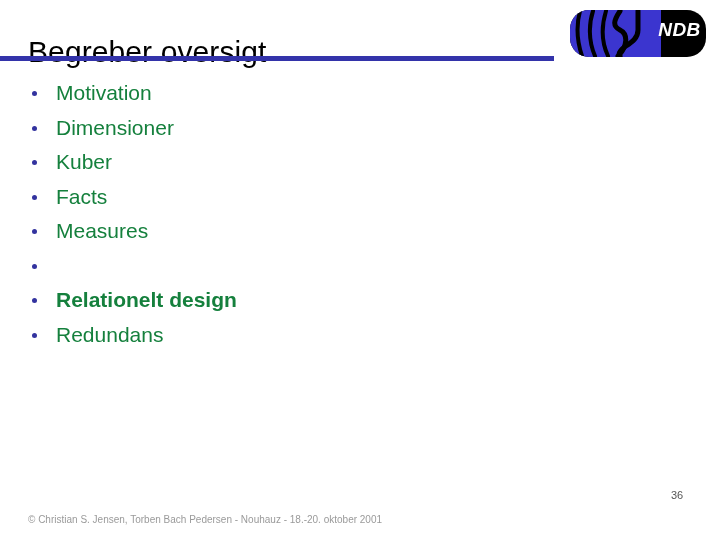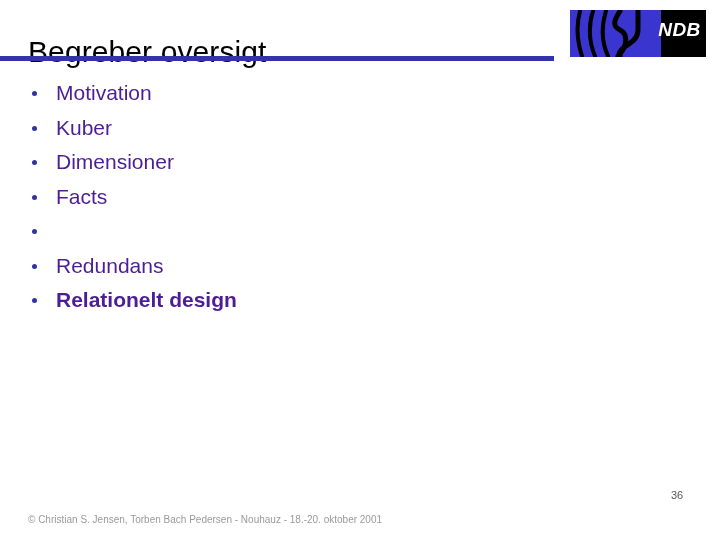--- a/index.html
+++ b/index.html
@@ -45,20 +45,21 @@
 
   
   .logo {
     position: absolute;
     left: 570px;
     top: 10px;
     width: 136px;
     height: 47px;
     background: #000000;
     overflow: hidden;
+    border-radius: 19px;
   }
   .logo-mark {
     position: absolute;
     left: 0;
     top: 0;
     width: 91px;
     height: 47px;
     background: #3b35cf;
   }
   .logo-mark svg {
@@ -88,21 +89,21 @@
     list-style: none;
     margin: 0;
     padding: 0;
   }
   .bullet-item {
     position: relative;
     height: 34.5px;
     line-height: 34.5px;
     padding-left: 28px;
     font-size: 21px;
-    color: #4c1d95;
+    color: #15803d;
     white-space: nowrap;
   }
   .bullet-item .dot {
     position: absolute;
     left: 4px;
     top: 15px;
     width: 5px;
     height: 5px;
     background: #33339f;
     border-radius: 50%;
@@ -154,39 +155,43 @@
     <div class="logo-text">NDB</div>
   </div>
 
   <ul class="bullet-list">
     <li class="bullet-item">
       <span class="dot"></span>
       <span class="label">Motivation</span>
     </li>
     <li class="bullet-item">
       <span class="dot"></span>
-      <span class="label">Kuber</span>
+      <span class="label">Dimensioner</span>
     </li>
     <li class="bullet-item">
       <span class="dot"></span>
-      <span class="label">Dimensioner</span>
+      <span class="label">Kuber</span>
     </li>
     <li class="bullet-item">
       <span class="dot"></span>
       <span class="label">Facts</span>
     </li>
     <li class="bullet-item">
       <span class="dot"></span>
+      <span class="label">Measures</span>
+    </li>
+    <li class="bullet-item">
+      <span class="dot"></span>
+    </li>
+    <li class="bullet-item bold">
+      <span class="dot"></span>
+      <span class="label">Relationelt design</span>
     </li>
     <li class="bullet-item">
       <span class="dot"></span>
       <span class="label">Redundans</span>
-    </li>
-    <li class="bullet-item bold">
-      <span class="dot"></span>
-      <span class="label">Relationelt design</span>
     </li>
   </ul>
 
   <div class="footer-note">© Christian S. Jensen, Torben Bach Pedersen - Nouhauz - 18.-20. oktober 2001</div>
   <div class="page-number">36</div>
 
 </div>
 
 </body></html>

